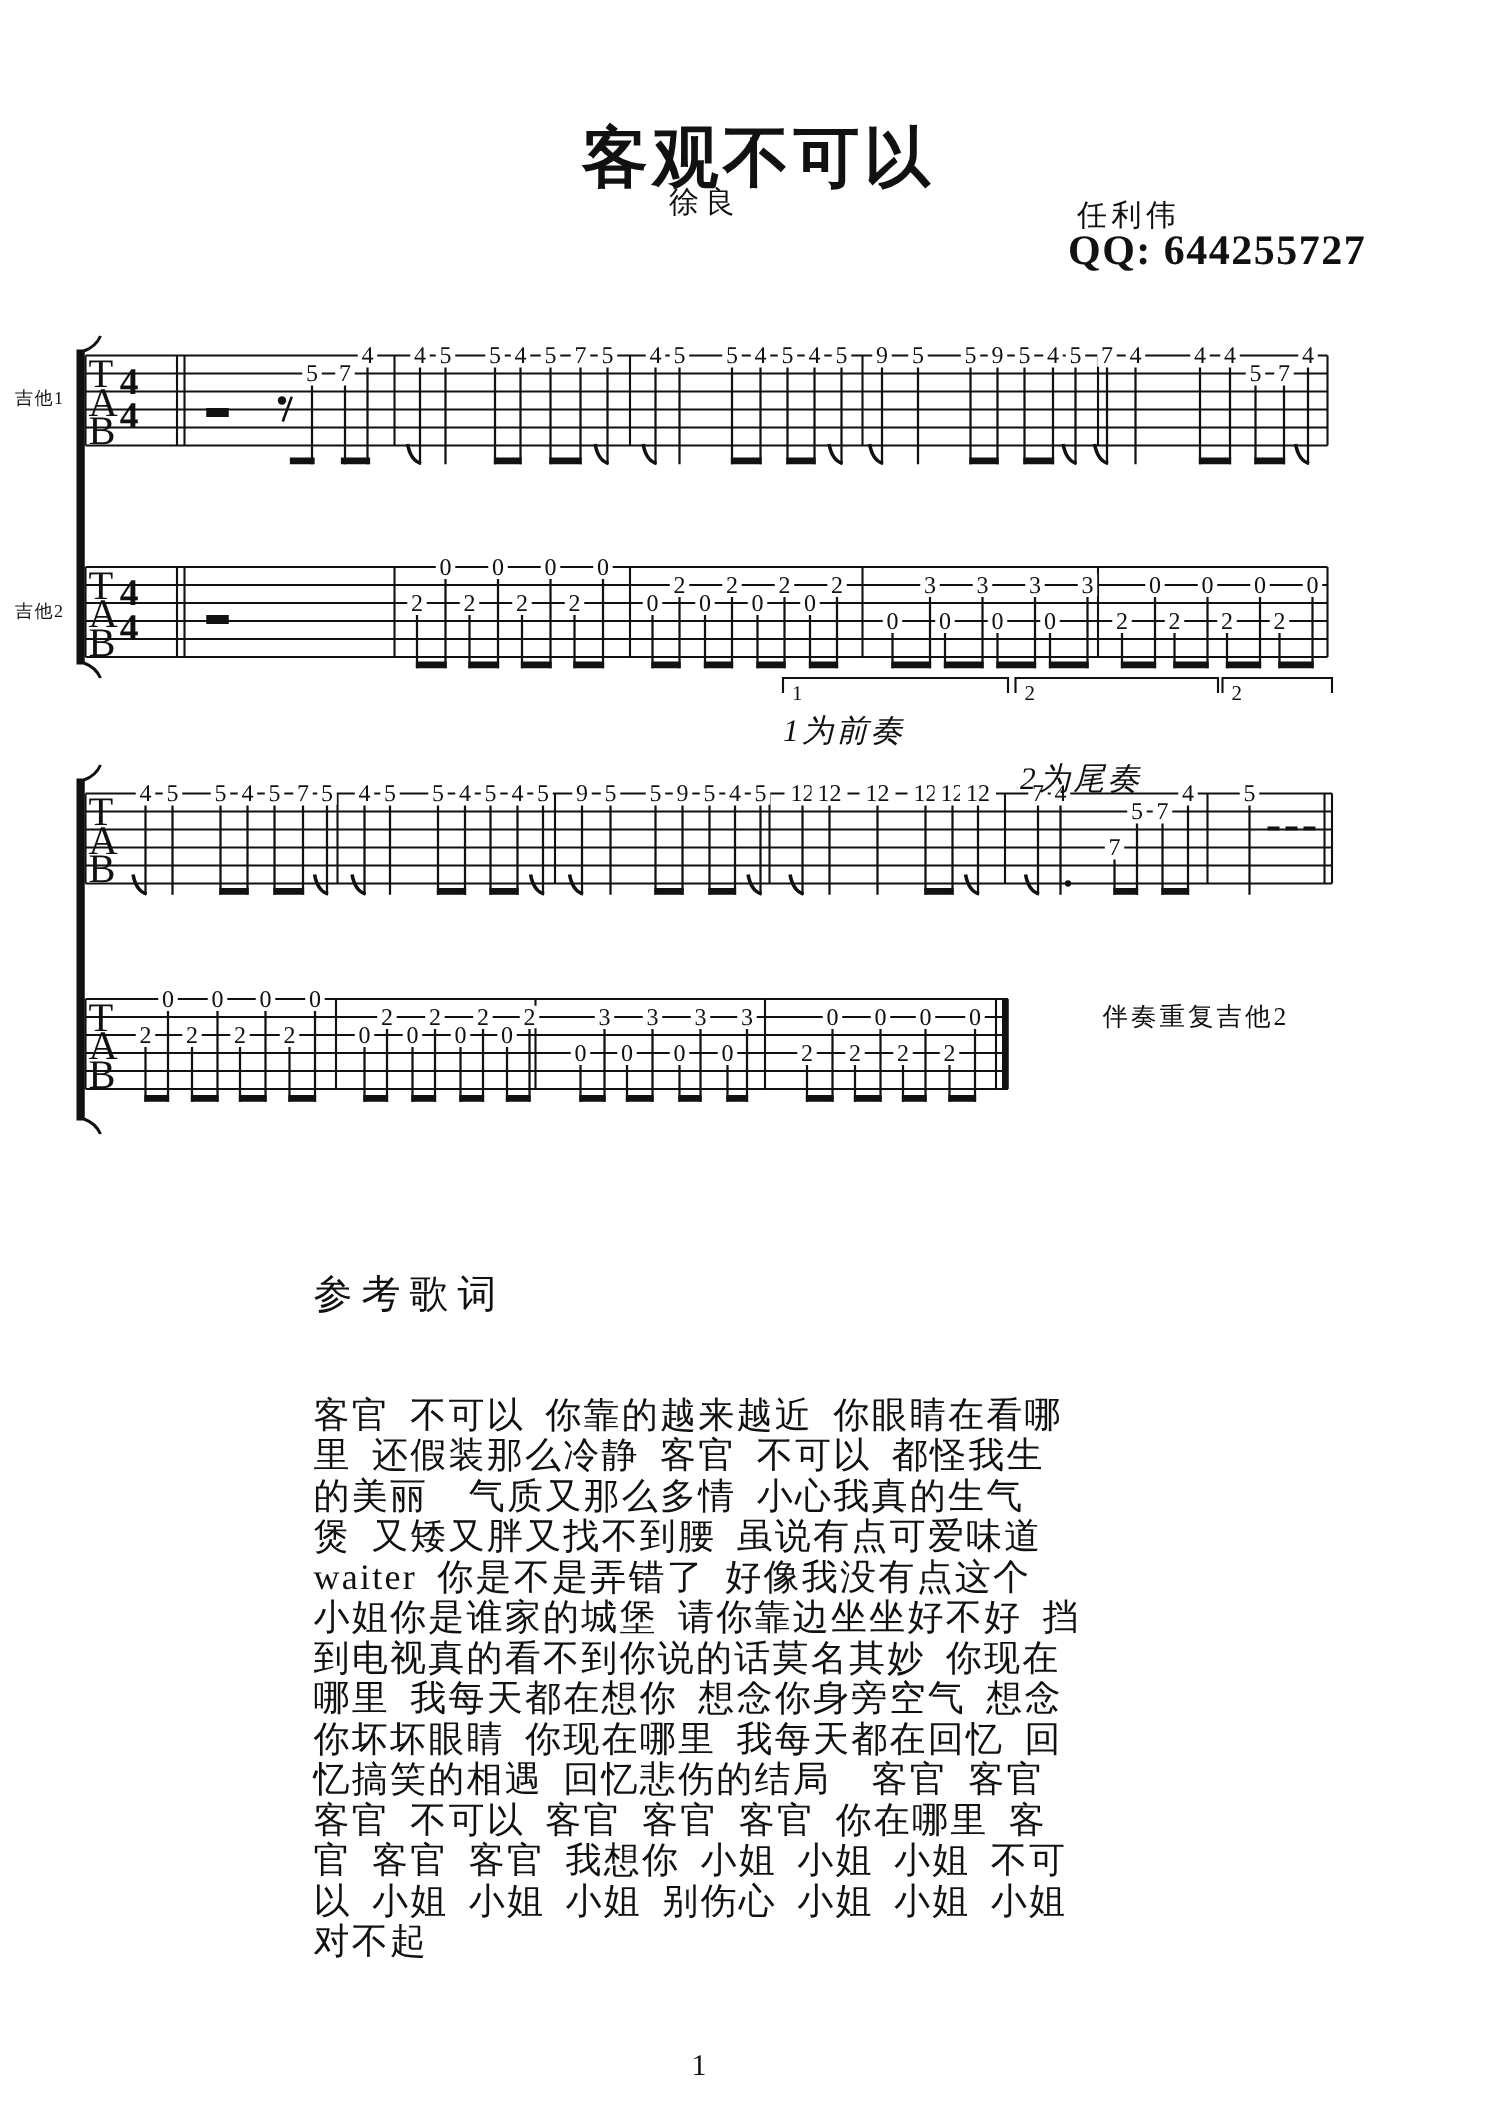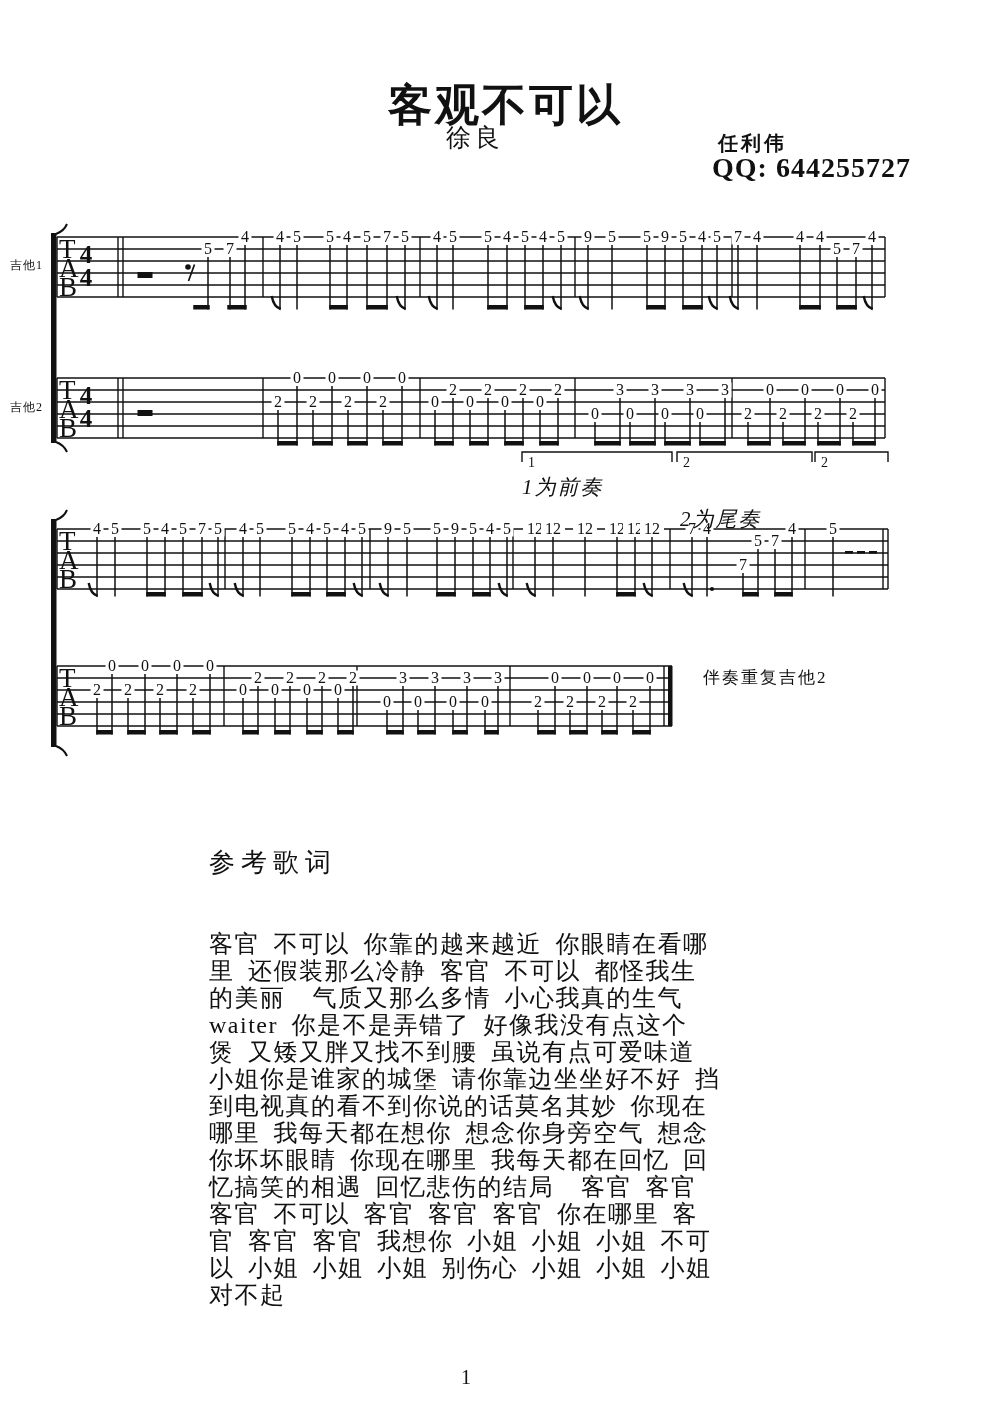--- a/index.html
+++ b/index.html
@@ -1,25 +1,25 @@
 <!DOCTYPE html>
 <html><head>
 <meta charset="utf-8">
 <style>
   html,body{margin:0;padding:0;background:#888;}
   .page{position:relative;width:1000px;height:1414px;background:#ffffff;margin:0 auto;
         font-family:"Liberation Serif","DejaVu Serif",serif;color:#111;overflow:hidden;}
   .abs{position:absolute;white-space:pre;}
   .title{font-size:44px;letter-spacing:3px;font-weight:600;}
-  .artist{font-size:25px;letter-spacing:4px;}
-  .credit{font-size:20px;letter-spacing:3px;font-weight:bold;}
+  .artist{font-size:20px;letter-spacing:4px;}
+  .credit{font-size:20px;letter-spacing:3px;}
   .qq{font-size:28px;letter-spacing:1px;font-weight:bold;}
   .stafflabel{font-size:12px;letter-spacing:1px;text-align:center;}
   .voltanote{font-size:21px;letter-spacing:2px;font-style:italic;}
-  .accompnote{font-size:17px;letter-spacing:2px;}
+  .accompnote{font-size:17px;letter-spacing:2px;margin-left:32px;}
   .lyrheading{font-size:26px;letter-spacing:6px;}
   .lyrics{position:absolute;left:209px;top:931px;}
   .lyrline{font-size:24px;letter-spacing:1.5px;word-spacing:6px;height:27px;line-height:27px;white-space:pre;}
   .pageno{font-size:20px;}
   svg{position:absolute;left:0;top:0;}
 </style>
 </head>
 <body>
 
 <div class="page">
@@ -592,22 +592,22 @@
   <div class="abs voltanote" style="left:680px;top:473px;margin-top:32px;">2为尾奏</div>
 
   <div class="abs accompnote" style="left:703px;top:666px;">伴奏重复吉他2</div>
 
   <div class="abs lyrheading" style="left:209px;top:845px;">参考歌词</div>
 
   <div class="lyrics">
     <div class="lyrline">客官 不可以 你靠的越来越近 你眼睛在看哪</div>
     <div class="lyrline">里 还假装那么冷静 客官 不可以 都怪我生</div>
     <div class="lyrline">的美丽  气质又那么多情 小心我真的生气</div>
+    <div class="lyrline">煲 又矮又胖又找不到腰 虽说有点可爱味道</div>
     <div class="lyrline">waiter 你是不是弄错了 好像我没有点这个</div>
-    <div class="lyrline">煲 又矮又胖又找不到腰 虽说有点可爱味道</div>
     <div class="lyrline">小姐你是谁家的城堡 请你靠边坐坐好不好 挡</div>
     <div class="lyrline">到电视真的看不到你说的话莫名其妙 你现在</div>
     <div class="lyrline">哪里 我每天都在想你 想念你身旁空气 想念</div>
     <div class="lyrline">你坏坏眼睛 你现在哪里 我每天都在回忆 回</div>
     <div class="lyrline">忆搞笑的相遇 回忆悲伤的结局  客官 客官</div>
     <div class="lyrline">客官 不可以 客官 客官 客官 你在哪里 客</div>
     <div class="lyrline">官 客官 客官 我想你 小姐 小姐 小姐 不可</div>
     <div class="lyrline">以 小姐 小姐 小姐 别伤心 小姐 小姐 小姐</div>
     <div class="lyrline">对不起</div>
   </div>

